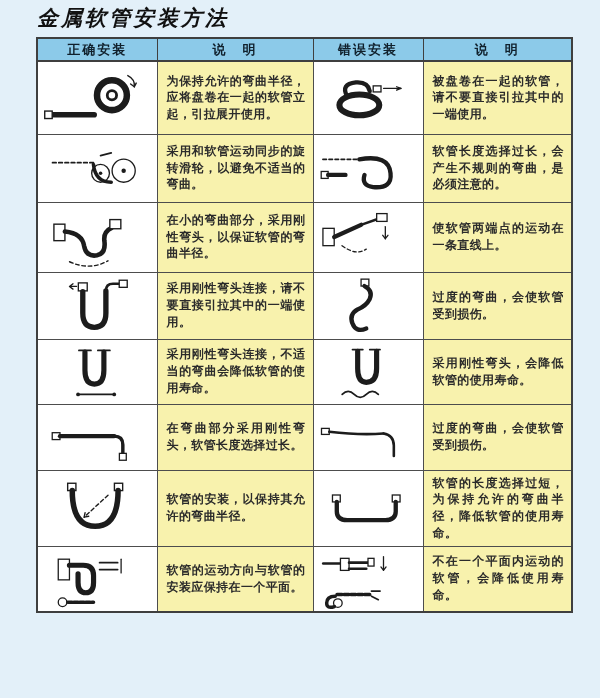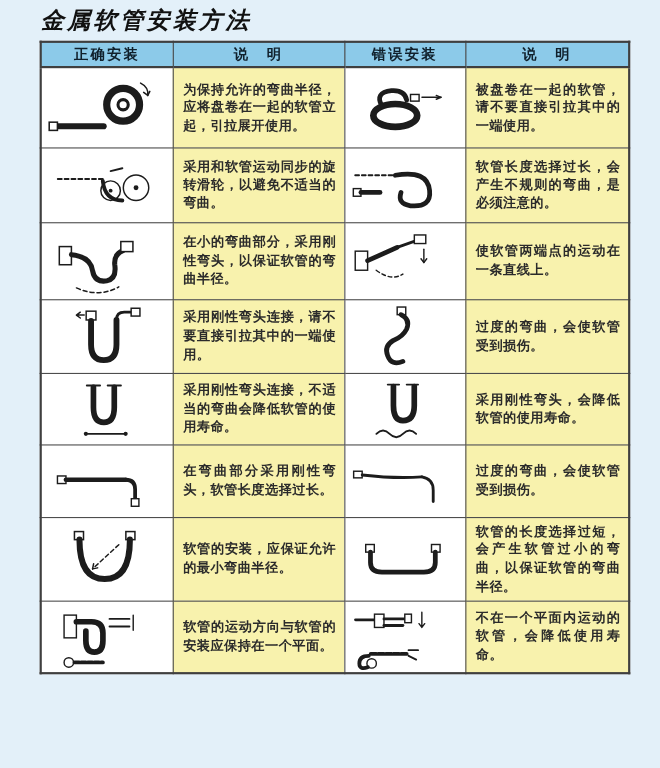--- a/index.html
+++ b/index.html
@@ -210,29 +210,29 @@
   <tr style="height:70px">
     <td class="img">
       <svg width="112" height="66" viewBox="0 0 120 72">
         <rect class="fit" x="28" y="9" width="9" height="8"></rect>
         <rect class="fit" x="79" y="9" width="9" height="8"></rect>
         <path class="hose" d="M33,17 Q33,56 58,56 Q83,56 83,17" stroke-width="6"></path>
         <line class="dash" x1="72" y1="22" x2="46" y2="46" stroke-width="1.5"></line>
         <path class="thin" d="M46,46 l1,-5 m-1,5 l5,-1" stroke-width="1.5"></path>
       </svg>
     </td>
-    <td class="desc">软管的安装，应保证允许的最小弯曲半径。</td>
+    <td class="desc">软管的安装，以保持其允许的弯曲半径。</td>
     <td class="img">
       <svg width="104" height="66" viewBox="0 0 120 72">
         <rect class="fit" x="19" y="21" width="9" height="8"></rect>
         <rect class="fit" x="88" y="21" width="9" height="8"></rect>
         <path class="hose" d="M24,29 L24,40 Q24,50 36,50 L80,50 Q92,50 92,40 L92,29" stroke-width="5"></path>
       </svg>
     </td>
-    <td class="desc">软管的长度选择过短，会产生软管过小的弯曲，以保证软管的弯曲半径。</td>
+    <td class="desc">软管的长度选择过短，为保持允许的弯曲半径，降低软管的使用寿命。</td>
   </tr>
 
   <tr style="height:64px">
     <td class="img">
       <svg width="112" height="62" viewBox="0 0 120 72">
         <rect class="fit" x="15" y="13" width="13" height="24"></rect>
         <path class="hose" d="M28,20 L44,20 Q56,20 56,32 L56,40 Q56,52 47,52 Q38,52 38,40 L38,30" stroke-width="6"></path>
         <line class="thin" x1="63" y1="17" x2="84" y2="17" stroke-width="2"></line>
         <line class="thin" x1="63" y1="25" x2="84" y2="25" stroke-width="2"></line>
         <line class="thin" x1="88" y1="13" x2="88" y2="29" stroke-width="1.5"></line>

